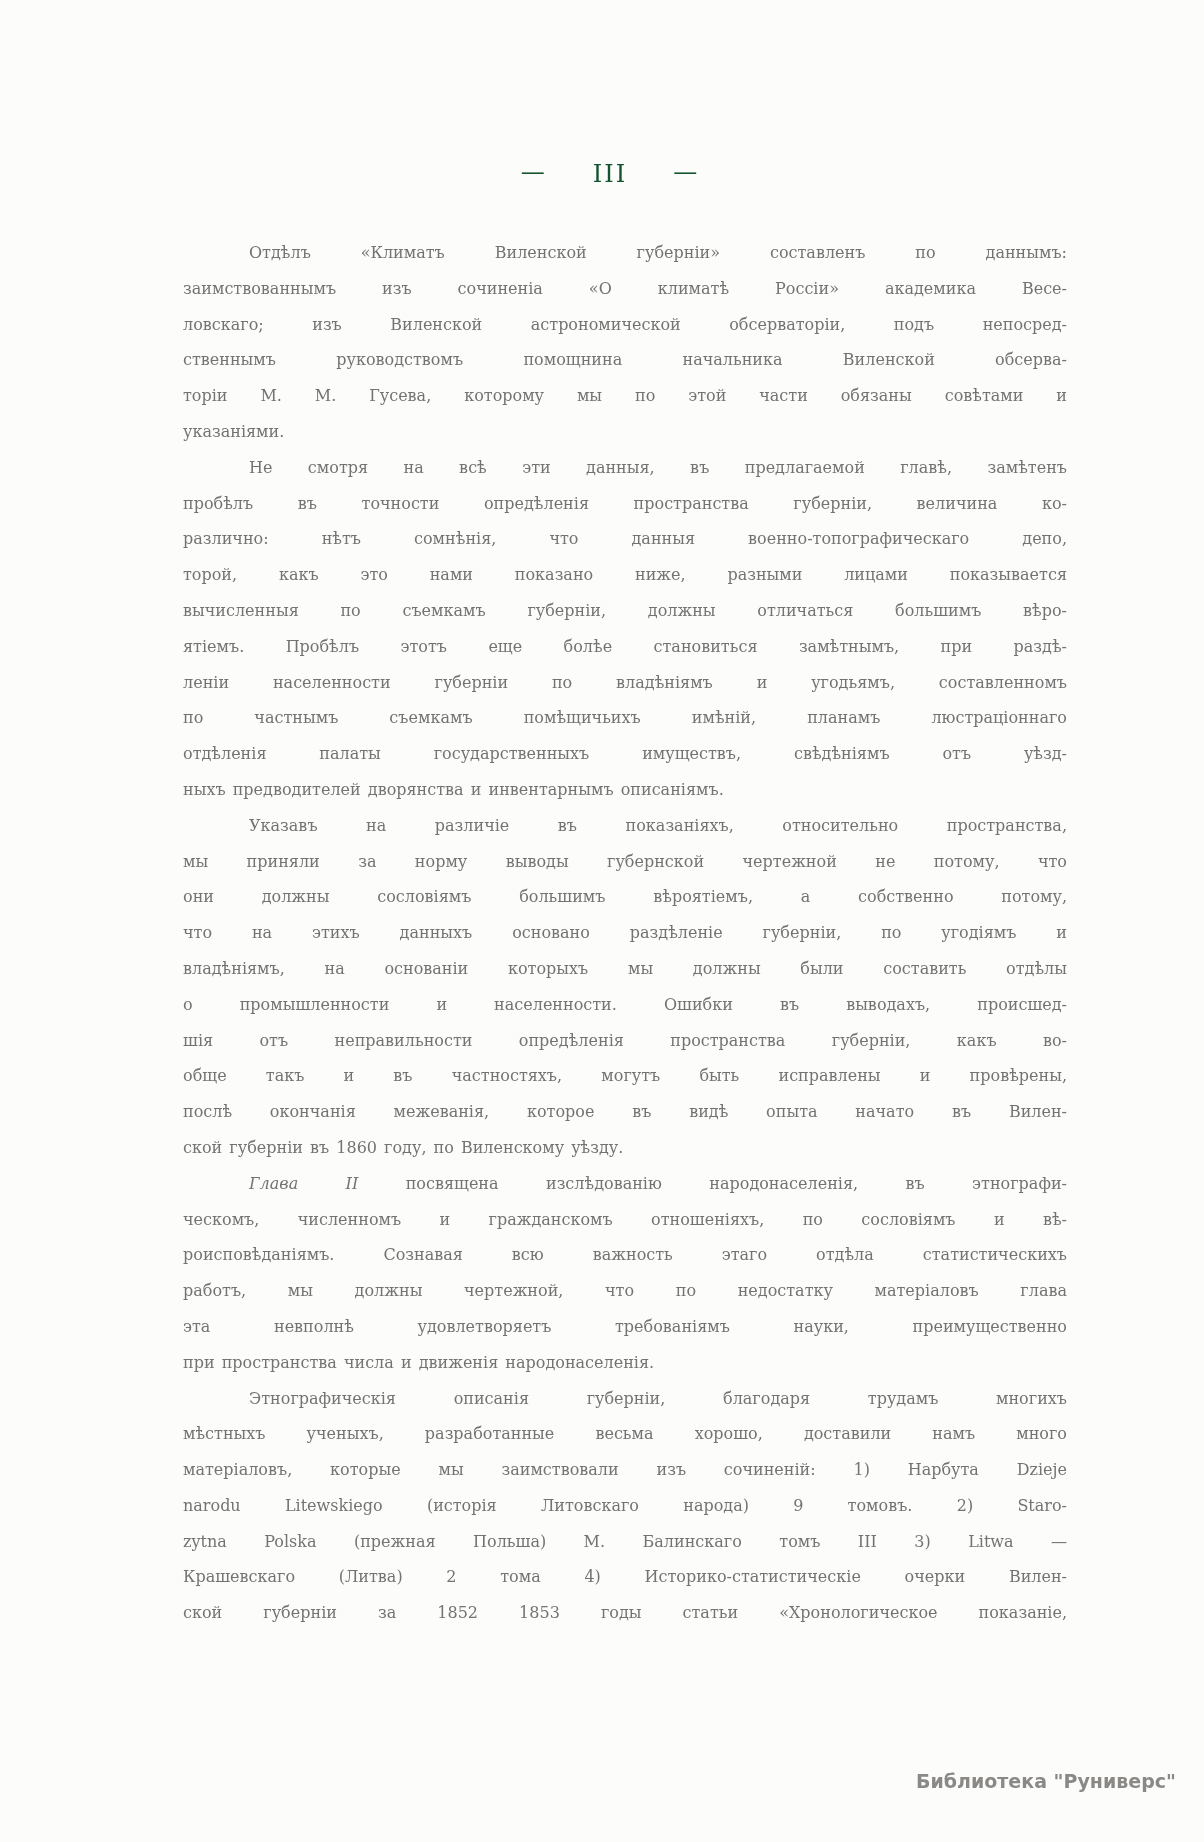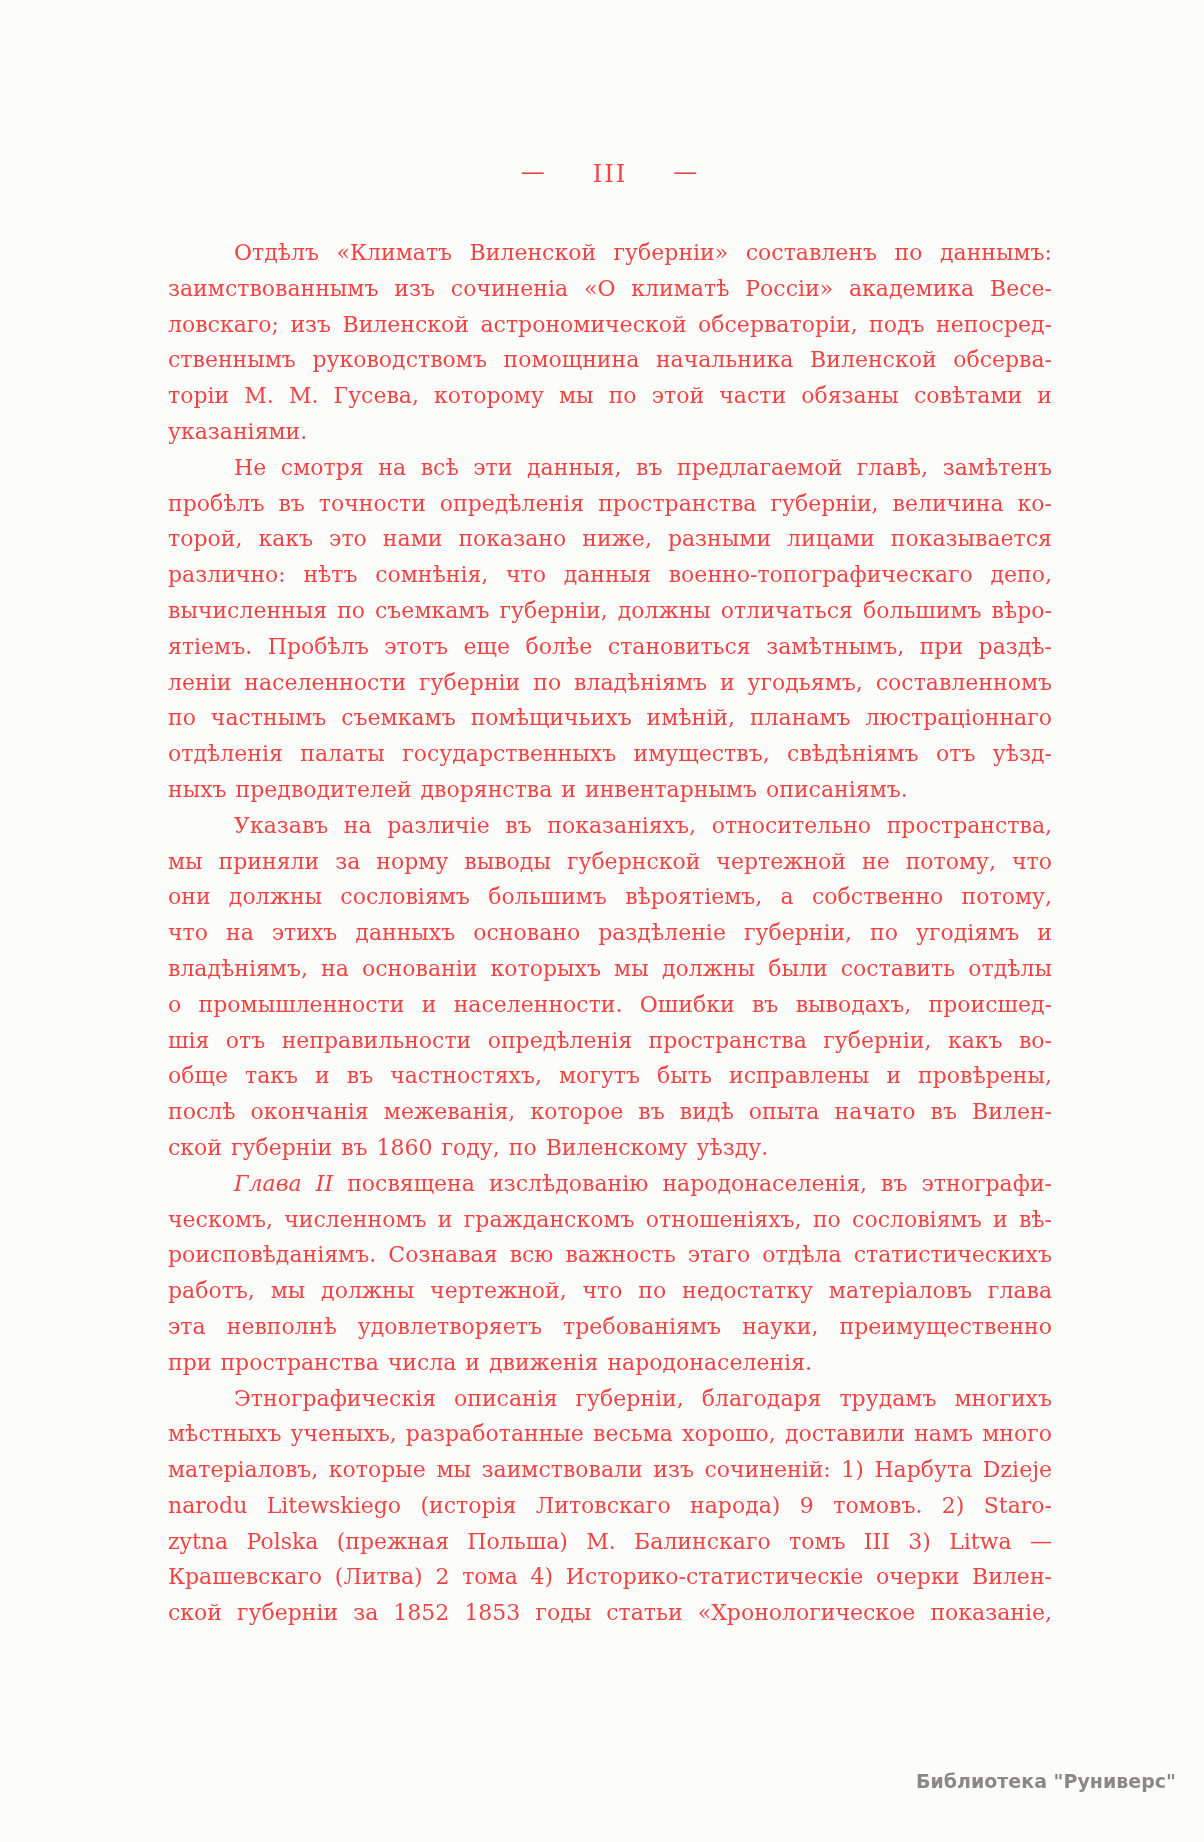--- a/index.html
+++ b/index.html
@@ -11,31 +11,31 @@
     overflow: hidden;
   }
   .page {
     position: absolute; inset: 0;
   }
   .page-number {
     position: absolute;
     top: 160px; left: 168px; width: 884px;
     text-align: center;
     font-size: 24px;
-    color: #ef4444;
+    color: #14532d;
     letter-spacing: 2px;
   }
   .page-number .dash { position: relative; top: -2px; }
   .page-number .pn { margin: 0 46px; }
   .text-block {
     position: absolute;
-    left: 168px; top: 235px; width: 884px;
-    font-size: 22px;
+    left: 183px; top: 235px; width: 884px;
+    font-size: 16px;
     line-height: 35.8px;
-    color: #ef4444;
+    color: #737373;
     word-spacing: 2px;
   }
   .line {
     height: 35.8px;
     text-align: justify;
     text-align-last: justify;
     text-justify: inter-word;
     white-space: nowrap;
   }
   .line.last { text-align-last: left; }
@@ -62,22 +62,22 @@
 
   <div class="text-block" id="text-block">
       <div class="line indent">Отдѣлъ «Климатъ Виленской губерніи» составленъ по даннымъ:</div>
       <div class="line">заимствованнымъ изъ сочиненіа «О климатѣ Россіи» академика Весе-</div>
       <div class="line">ловскаго; изъ Виленской астрономической обсерваторіи, подъ непосред-</div>
       <div class="line">ственнымъ руководствомъ помощнина начальника Виленской обсерва-</div>
       <div class="line">торіи М. М. Гусева, которому мы по этой части обязаны совѣтами и</div>
       <div class="line last">указаніями.</div>
       <div class="line indent">Не смотря на всѣ эти данныя, въ предлагаемой главѣ, замѣтенъ</div>
       <div class="line">пробѣлъ въ точности опредѣленія пространства губерніи, величина ко-</div>
+      <div class="line">различно: нѣтъ сомнѣнія, что данныя военно-топографическаго депо,</div>
       <div class="line">торой, какъ это нами показано ниже, разными лицами показывается</div>
-      <div class="line">различно: нѣтъ сомнѣнія, что данныя военно-топографическаго депо,</div>
       <div class="line">вычисленныя по съемкамъ губерніи, должны отличаться большимъ вѣро-</div>
       <div class="line">ятіемъ. Пробѣлъ этотъ еще болѣе становиться замѣтнымъ, при раздѣ-</div>
       <div class="line">леніи населенности губерніи по владѣніямъ и угодьямъ, составленномъ</div>
       <div class="line">по частнымъ съемкамъ помѣщичьихъ имѣній, планамъ люстраціоннаго</div>
       <div class="line">отдѣленія палаты государственныхъ имуществъ, свѣдѣніямъ отъ уѣзд-</div>
       <div class="line last">ныхъ предводителей дворянства и инвентарнымъ описаніямъ.</div>
       <div class="line indent">Указавъ на различіе въ показаніяхъ, относительно пространства,</div>
       <div class="line">мы приняли за норму выводы губернской чертежной не потому, что</div>
       <div class="line">они должны сословіямъ большимъ вѣроятіемъ, а собственно потому,</div>
       <div class="line">что на этихъ данныхъ основано раздѣленіе губерніи, по угодіямъ и</div>

